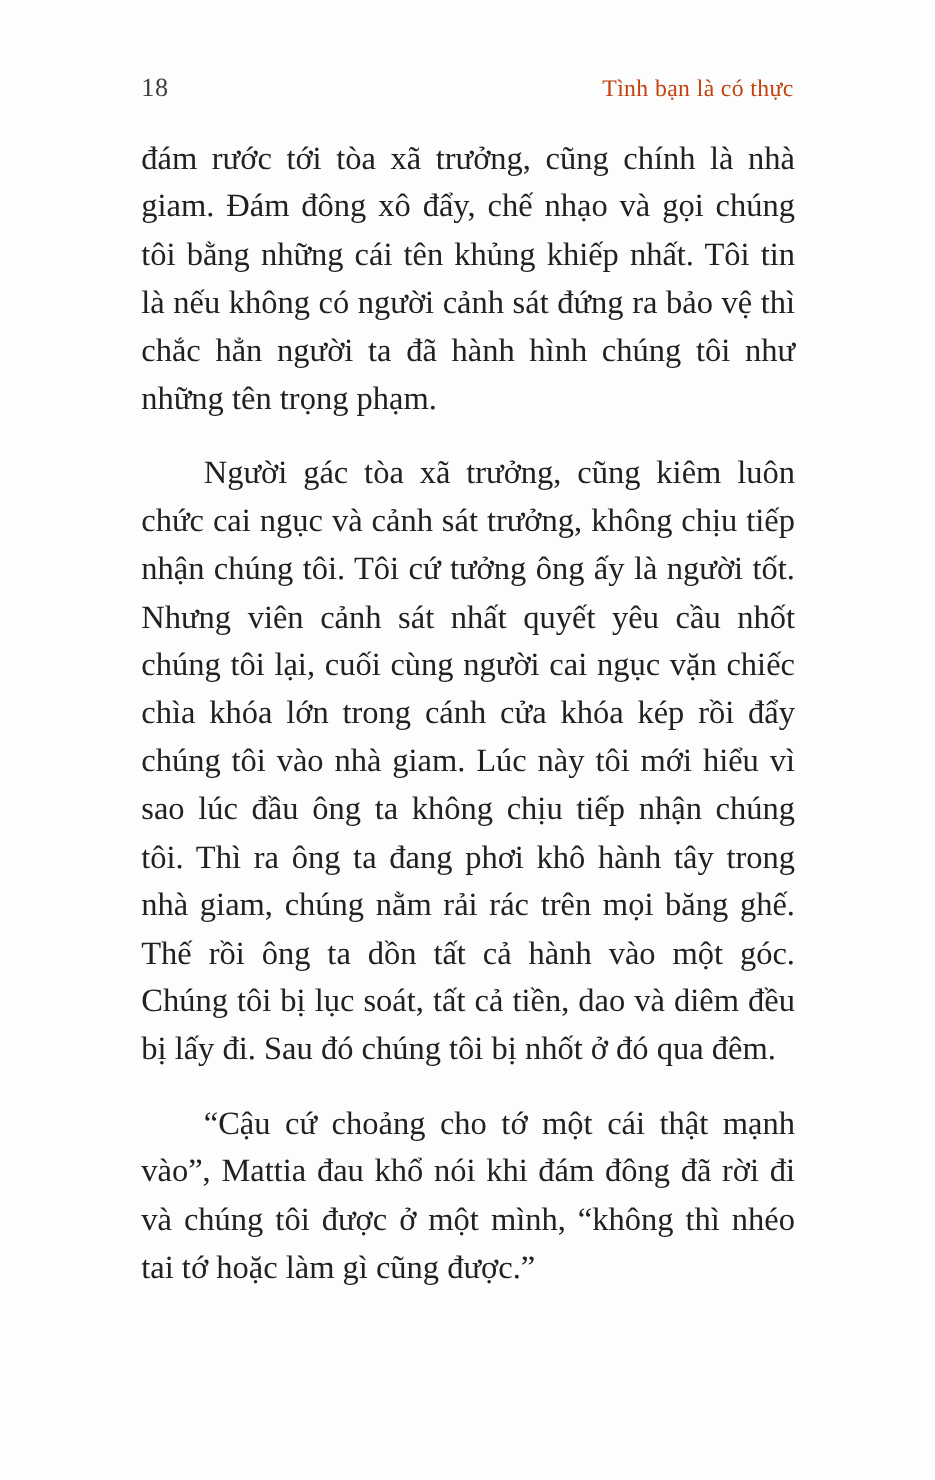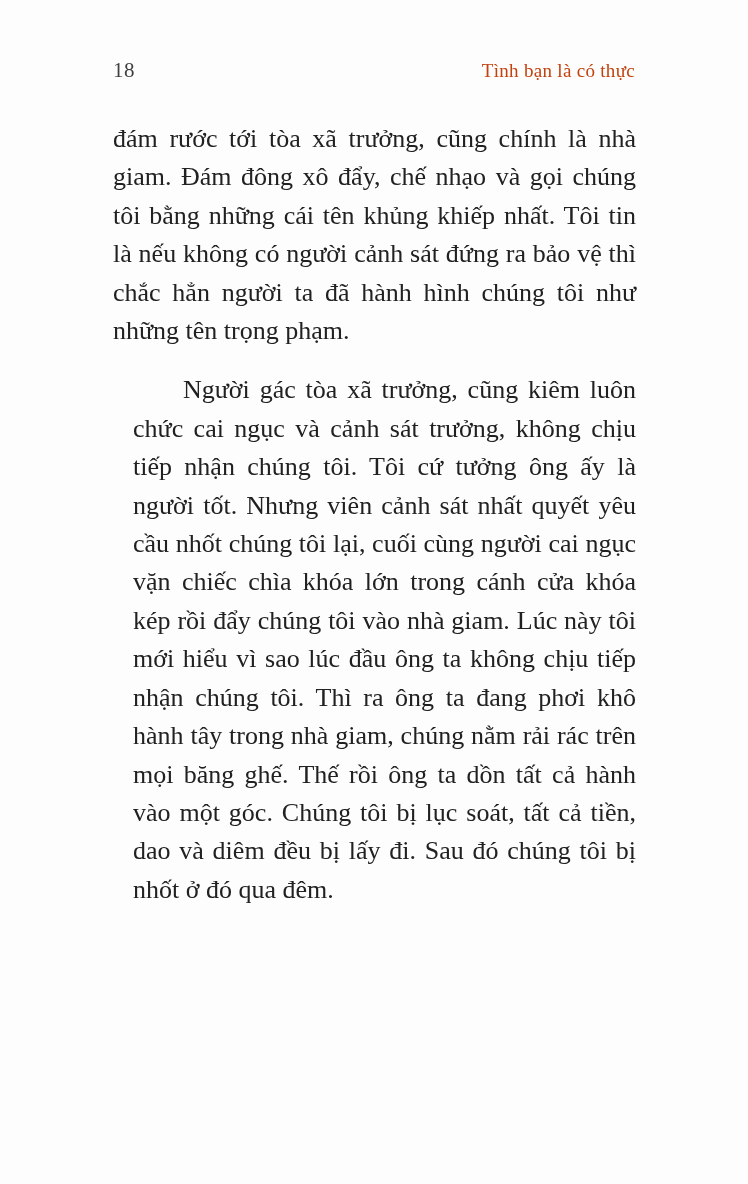--- a/index.html
+++ b/index.html
@@ -29,41 +29,42 @@
     color: #3f3f3f;
     letter-spacing: 0.5px;
   }
   .running-title {
     font-size: 19px;
     color: #c2410c;
     letter-spacing: 0.3px;
   }
   .body-text {
     position: absolute;
-    top: 120px;
+    top: 108px;
     left: 113px;
     width: 523px;
     color: #212121;
     font-size: 26px;
     line-height: 38.4px;
     text-align: justify;
     text-justify: inter-word;
   }
   .para { text-indent: 0; }
-  .para + .para { margin-top: 21px; margin-left: 20px; }
+  .para + .para { margin-top: 21px; }
   .para.indent { text-indent: 50px; }
 </style>
 </head>
 <body>
 
 <div class="page">
 
   <header class="running-head">
     <span class="page-number">18</span>
     <span class="running-title">Tình bạn là có thực</span>
   </header>
 
   <main class="body-text">
     <p class="para">đám rước tới tòa xã trưởng, cũng chính là nhà giam. Đám đông xô đẩy, chế nhạo và gọi chúng tôi bằng những cái tên khủng khiếp nhất. Tôi tin là nếu không có người cảnh sát đứng ra bảo vệ thì chắc hẳn người ta đã hành hình chúng tôi như những tên trọng phạm.</p>
     <p class="para indent">Người gác tòa xã trưởng, cũng kiêm luôn chức cai ngục và cảnh sát trưởng, không chịu tiếp nhận chúng tôi. Tôi cứ tưởng ông ấy là người tốt. Nhưng viên cảnh sát nhất quyết yêu cầu nhốt chúng tôi lại, cuối cùng người cai ngục vặn chiếc chìa khóa lớn trong cánh cửa khóa kép rồi đẩy chúng tôi vào nhà giam. Lúc này tôi mới hiểu vì sao lúc đầu ông ta không chịu tiếp nhận chúng tôi. Thì ra ông ta đang phơi khô hành tây trong nhà giam, chúng nằm rải rác trên mọi băng ghế. Thế rồi ông ta dồn tất cả hành vào một góc. Chúng tôi bị lục soát, tất cả tiền, dao và diêm đều bị lấy đi. Sau đó chúng tôi bị nhốt ở đó qua đêm.</p>
+    <p class="para indent">“Cậu cứ choảng cho tớ một cái thật mạnh vào”, Mattia đau khổ nói khi đám đông đã rời đi và chúng tôi được ở một mình, “không thì nhéo tai tớ hoặc làm gì cũng được.”</p>
   </main>
 
 </div>
 
 </body></html>

